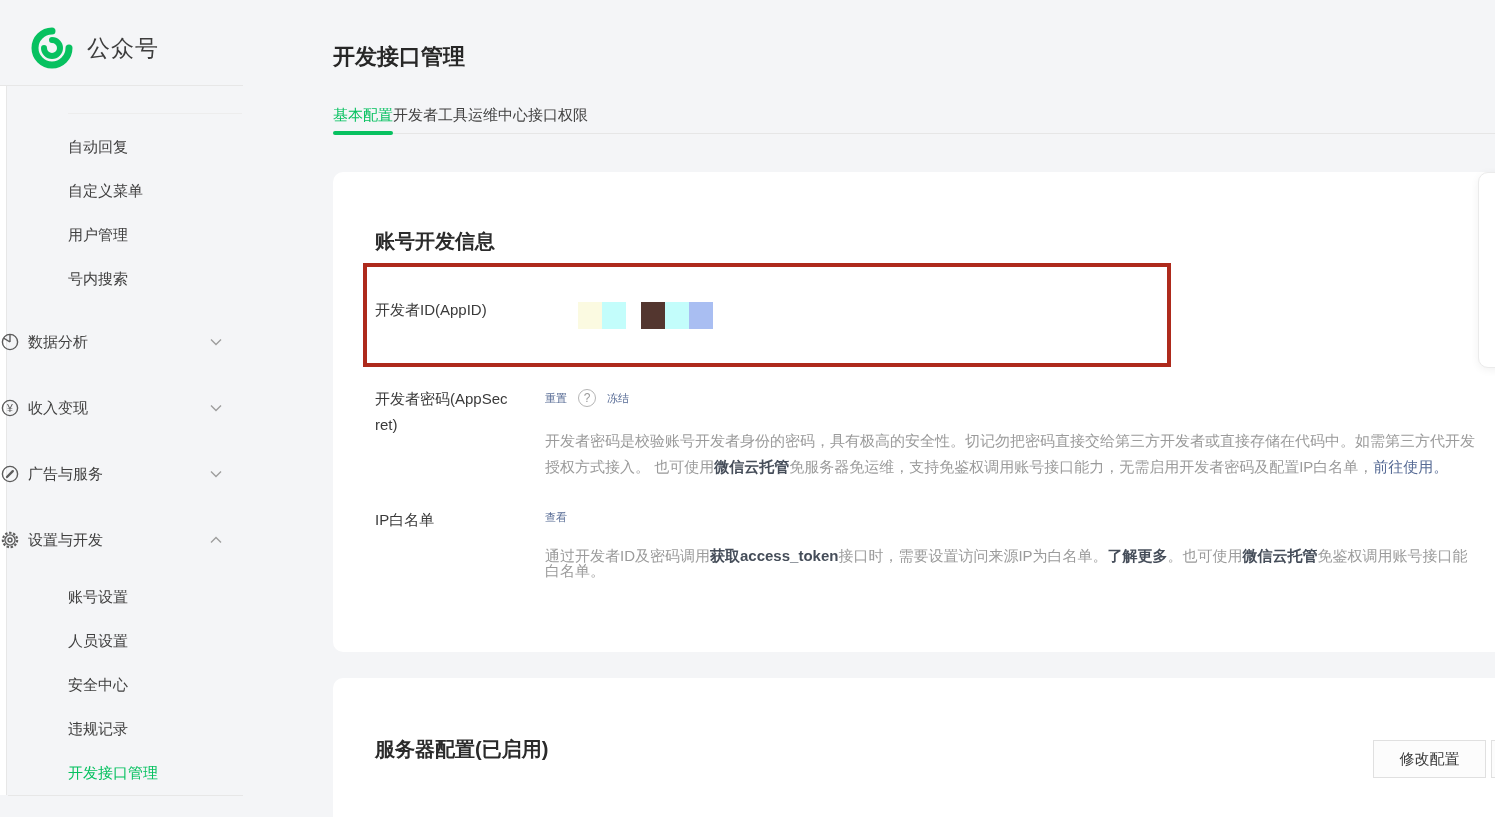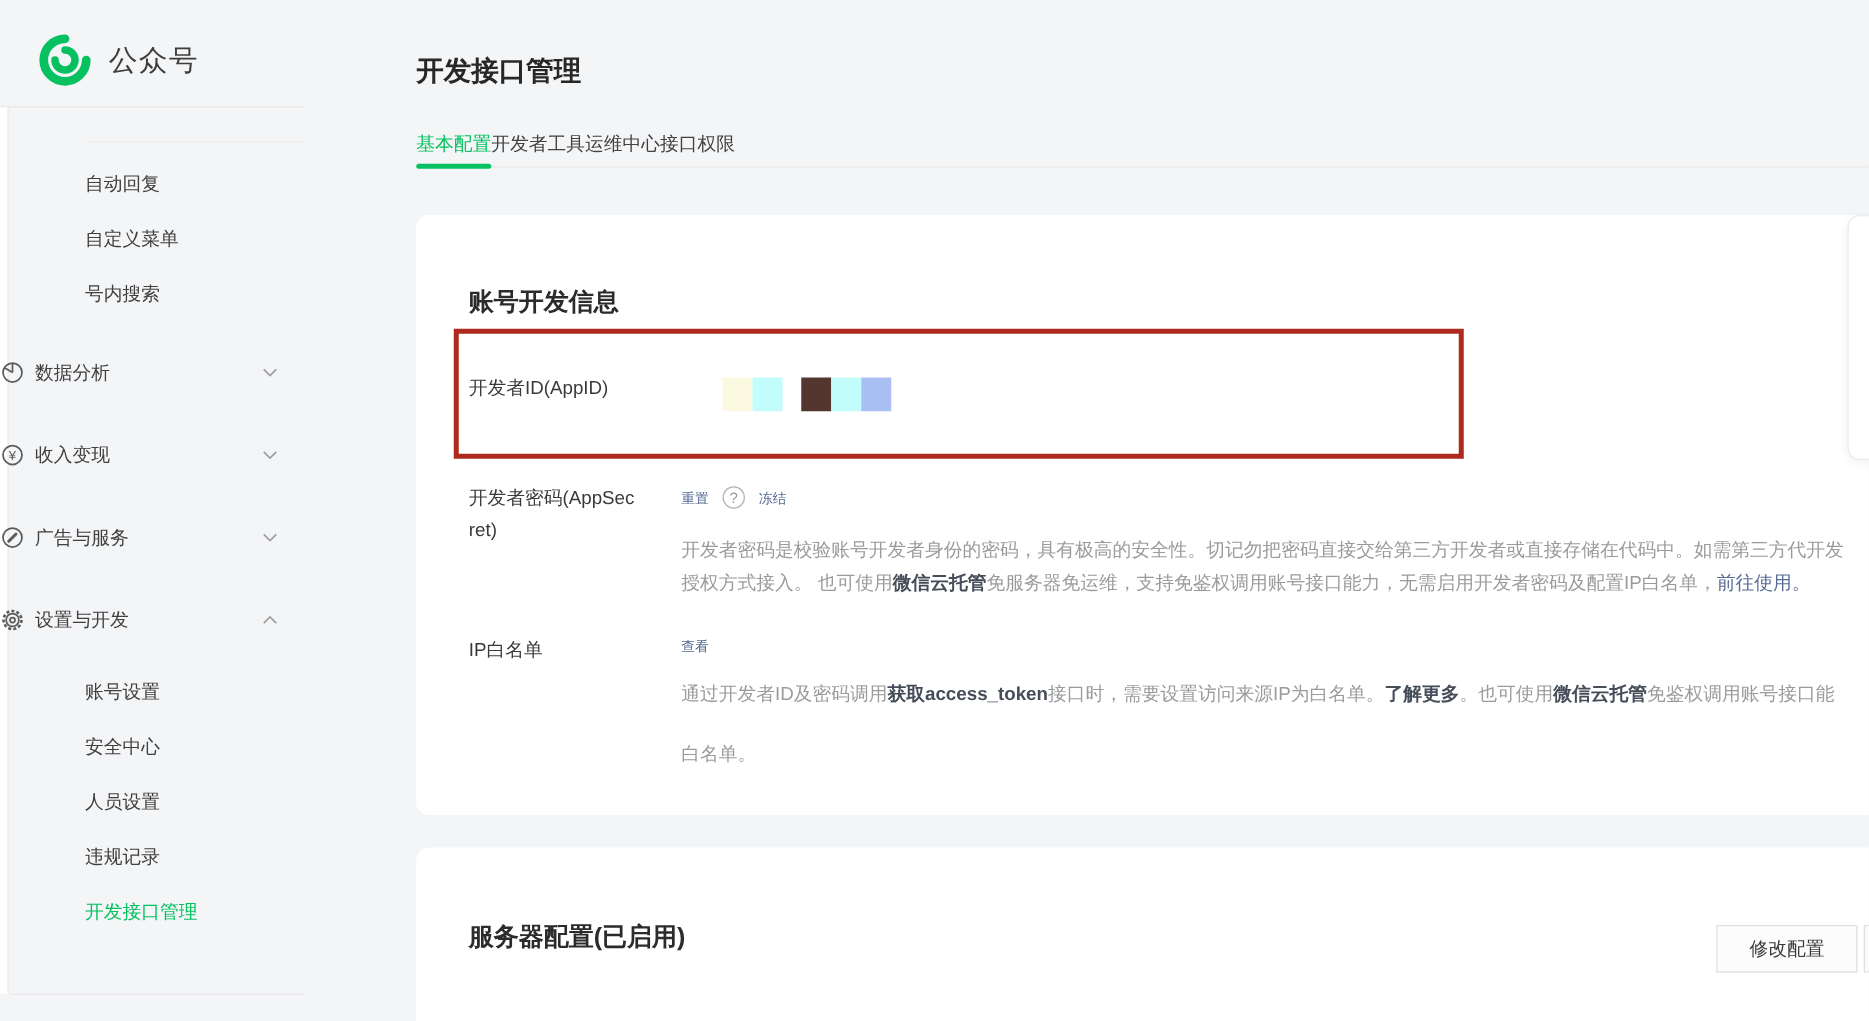--- a/index.html
+++ b/index.html
@@ -75,20 +75,23 @@
   <div class="sidebar-divider-short"></div>
 
   <div class="nav">
     <div class="nav-item">
       <span>自动回复</span>
     </div>
     <div class="nav-item">
       <span>自定义菜单</span>
     </div>
     <div class="nav-item">
+      <span>用户管理</span>
+    </div>
+    <div class="nav-item">
       <span>号内搜索</span>
     </div>
 
     <div class="nav-groups">
       <div class="nav-group">
         <svg class="gicon" viewBox="0 0 20 20">
           <circle cx="10" cy="10" r="7.6" fill="none" stroke="#5c5c5c" stroke-width="1.4"></circle>
           <path d="M10 10 V2.4 M10 10 L3.6 6.2" fill="none" stroke="#5c5c5c" stroke-width="1.4"></path>
         </svg>
         <span class="glabel">数据分析</span>
@@ -127,24 +130,24 @@
           <path d="M1 1 L6 6 L11 1" fill="none" stroke="#9e9e9e" stroke-width="1.4"></path>
         </svg>
       </div>
     </div>
 
     <div class="nav-subs">
       <div class="nav-sub">
         <span>账号设置</span>
       </div>
       <div class="nav-sub">
+        <span>人员设置</span>
+      </div>
+      <div class="nav-sub">
         <span>安全中心</span>
-      </div>
-      <div class="nav-sub">
-        <span>人员设置</span>
       </div>
       <div class="nav-sub">
         <span>违规记录</span>
       </div>
       <div class="nav-sub active">
         <span>开发接口管理</span>
       </div>
     </div>
   </div>
   <div class="sidebar-divider-bottom"></div>
@@ -181,21 +184,21 @@
     <span class="link">重置</span>
     <span class="q-icon">?</span>
     <span class="link">冻结</span>
   </div>
   <div class="desc" style="position:absolute; left:212px; top:256px;"><span class="seg-normal">开发者密码是校验账号开发者身份的密码，具有极高的安全性。切记勿把密码直接交给第三方开发者或直接存储在代码中。如需第三方代开发</span></div>
   <div class="desc" style="position:absolute; left:212px; top:282px;"><span class="seg-normal">授权方式接入。 也可使用</span><span class="seg-dark">微信云托管</span><span class="seg-normal">免服务器免运维，支持免鉴权调用账号接口能力，无需启用开发者密码及配置IP白名单，</span><span class="seg-link">前往使用。</span></div>
 
   <div class="row-label" style="top:339px;">IP白名单</div>
   <span class="link" style="position:absolute; left:212px; top:338px;">查看</span>
   <div class="desc" style="position:absolute; left:212px; top:371px;"><span class="seg-normal">通过开发者ID及密码调用</span><span class="seg-dark">获取access_token</span><span class="seg-normal">接口时，需要设置访问来源IP为白名单。</span><span class="seg-dark">了解更多</span><span class="seg-normal">。也可使用</span><span class="seg-dark">微信云托管</span><span class="seg-normal">免鉴权调用账号接口能</span></div>
-  <div class="desc" style="position:absolute; left:212px; top:419px;"><span class="seg-normal">白名单。</span></div>
+  <div class="desc" style="position:absolute; left:212px; top:386px;"><span class="seg-normal">白名单。</span></div>
 </div>
 
 <div class="red-annotation"></div>
 
 <div class="popup-box"></div>
 
 <div class="card card2">
   <div class="section-title" style="top:58px;">服务器配置(已启用)</div>
   <div class="btn btn-modify">修改配置</div>
   <div class="btn btn-sliver"></div>

